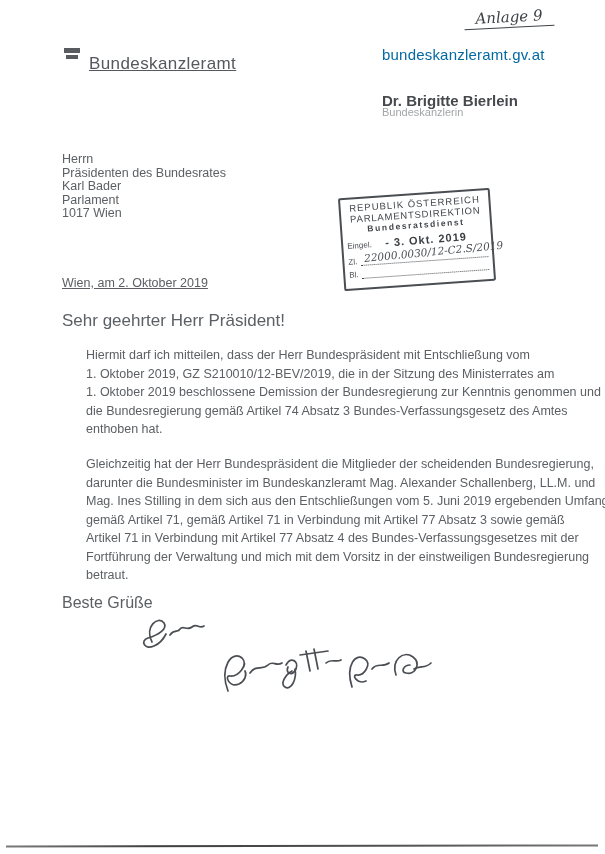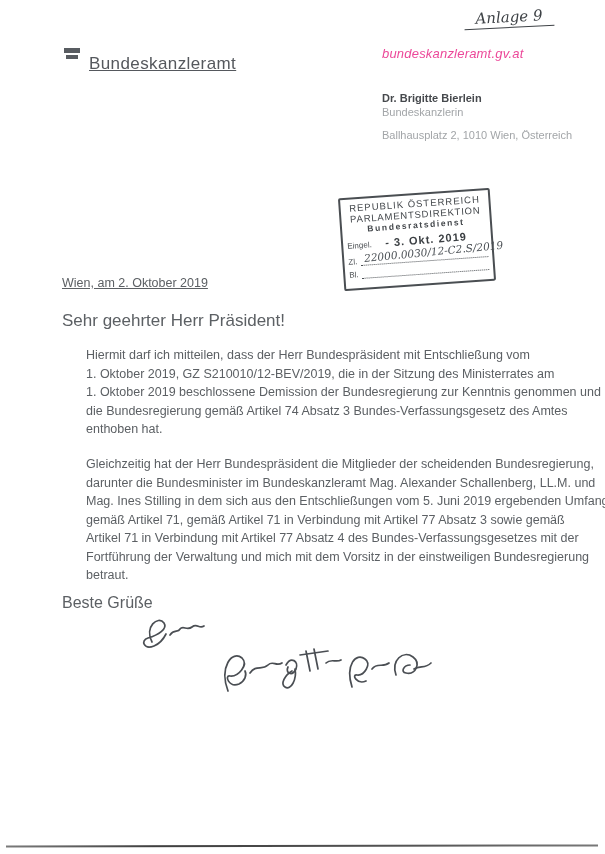--- a/index.html
+++ b/index.html
@@ -15,24 +15,24 @@
     font-family:"DejaVu Serif", serif; font-style:italic;
     font-size:15px; color:#3e4246; transform:rotate(-3deg);
     border-bottom:1.3px solid #3e4246; padding-bottom:1px; text-align:center;
   }
 
   
   .logo-icon { left:64px; top:48px; width:17px; height:11px; }
   .logo-icon .bar1 { position:absolute; left:0; top:0; width:16px; height:4.5px; background:#585c61; }
   .logo-icon .bar2 { position:absolute; left:2px; top:6.5px; width:12px; height:4px; background:#585c61; }
   .logo-text { left:89px; top:54px; font-size:17px; color:#55585d; letter-spacing:0.4px;text-decoration:underline; }
-  .website   { left:382px; top:46px; font-size:13px; color:#ec4899; letter-spacing:0.2px;font-style:italic; }
+  .website   { left:382px; top:46px; font-size:15px; color:#0369a1; letter-spacing:0.2px; }
 
   
-  .sender-name    { left:382px; top:92px;  font-size:11px; font-weight:bold; color:#46494d; }
+  .sender-name    { left:382px; top:92px;  font-size:15px; font-weight:bold; color:#46494d; }
   .sender-title   { left:382px; top:106px; font-size:11px; color:#a2a5a8; }
   .sender-address { left:382px; top:129px; font-size:11px; color:#a2a5a8; }
 
   
   .recipient { left:62px; top:153px; font-size:12.5px; line-height:13.6px; white-space:pre-line; color:#5c6064; }
 
   
   .stamp {
     left:341px; top:193px; width:152px; height:93px;
     border:2px solid #4a4e52; border-radius:2px;
@@ -86,22 +86,26 @@
 
   <div class="abs logo-icon">
     <span class="bar1"></span>
     <span class="bar2"></span>
   </div>
   <div class="abs logo-text">Bundeskanzleramt</div>
   <div class="abs website">bundeskanzleramt.gv.at</div>
 
   <div class="abs sender-name">Dr. Brigitte Bierlein</div>
   <div class="abs sender-title">Bundeskanzlerin</div>
-  <div class="abs sender-address">Ballhausplatz 2, 1010 Wien, Österreich</div>
 
+  <div class="abs recipient">Herrn
+Präsidenten des Bundesrates
+Karl Bader
+Parlament
+1017 Wien</div>
 
   <div class="abs stamp">
     <div class="stamp-l1">REPUBLIK ÖSTERREICH</div>
     <div class="stamp-l2">PARLAMENTSDIREKTION</div>
     <div class="stamp-l3">Bundesratsdienst</div>
     <div class="stamp-row">
       <span class="stamp-lbl">Eingel.</span>
       <span class="stamp-date">- 3. Okt. 2019</span>
     </div>
     <div class="stamp-row zl">

